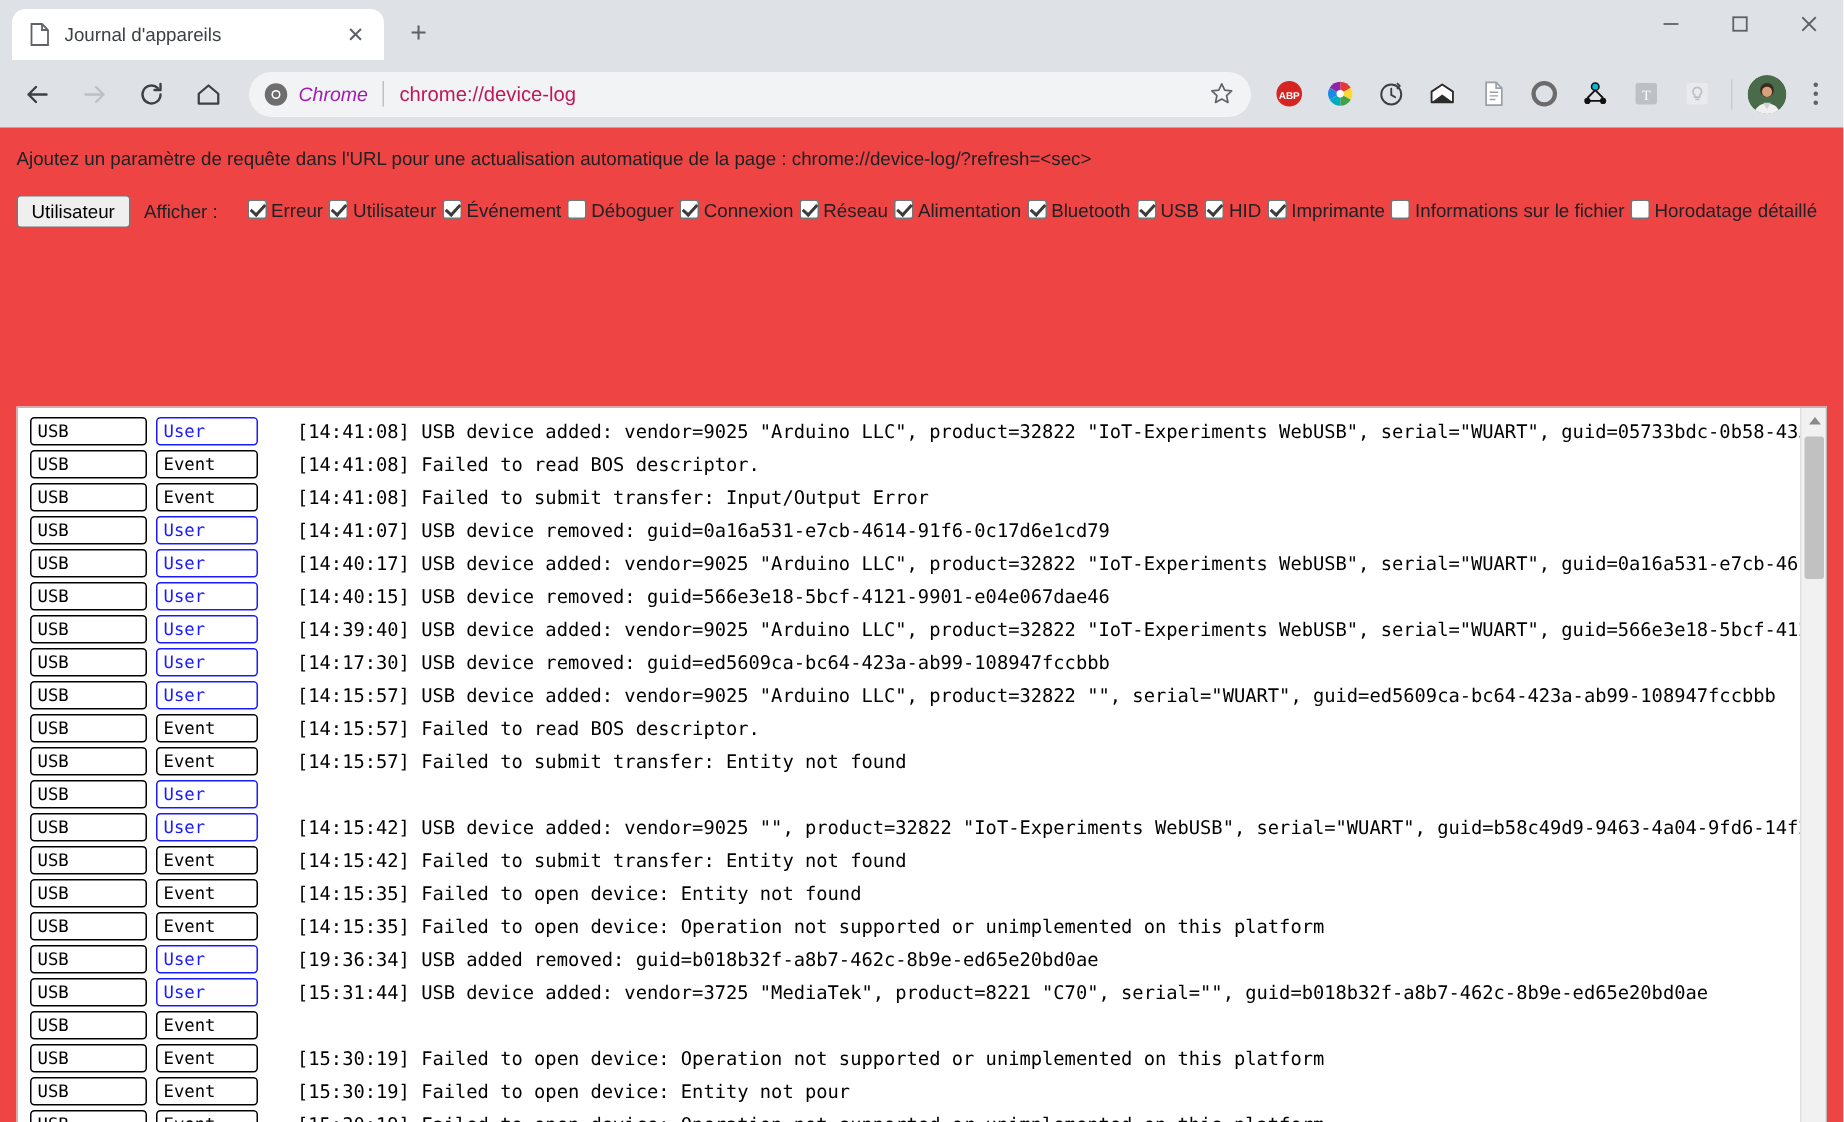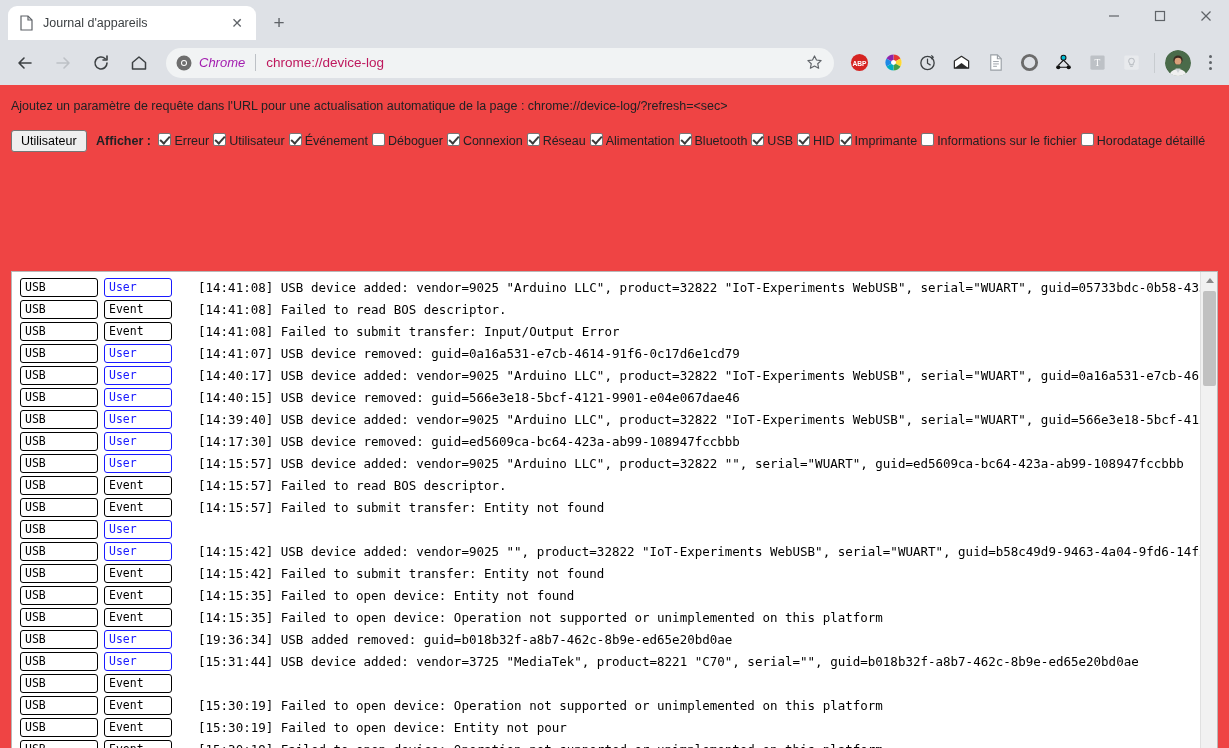--- a/index.html
+++ b/index.html
@@ -203,22 +203,22 @@
     font-size: 12.5px;
     padding: 3px 9px;
     background: #efefef;
     border: 1px solid #767676;
     border-radius: 3px;
     color: #000;
     vertical-align: middle;
     margin-right: 6px;
   }
   .show-label {
-    font-weight: bold;
-    margin-right: 4px;
+    font-weight: normal;
+    margin-right: 16px;
     vertical-align: middle;
   }
   .filter {
     display: inline-block;
     vertical-align: middle;
     margin-right: 4px;
     white-space: nowrap;
   }
   .filter .cb {
     display: inline-block;

